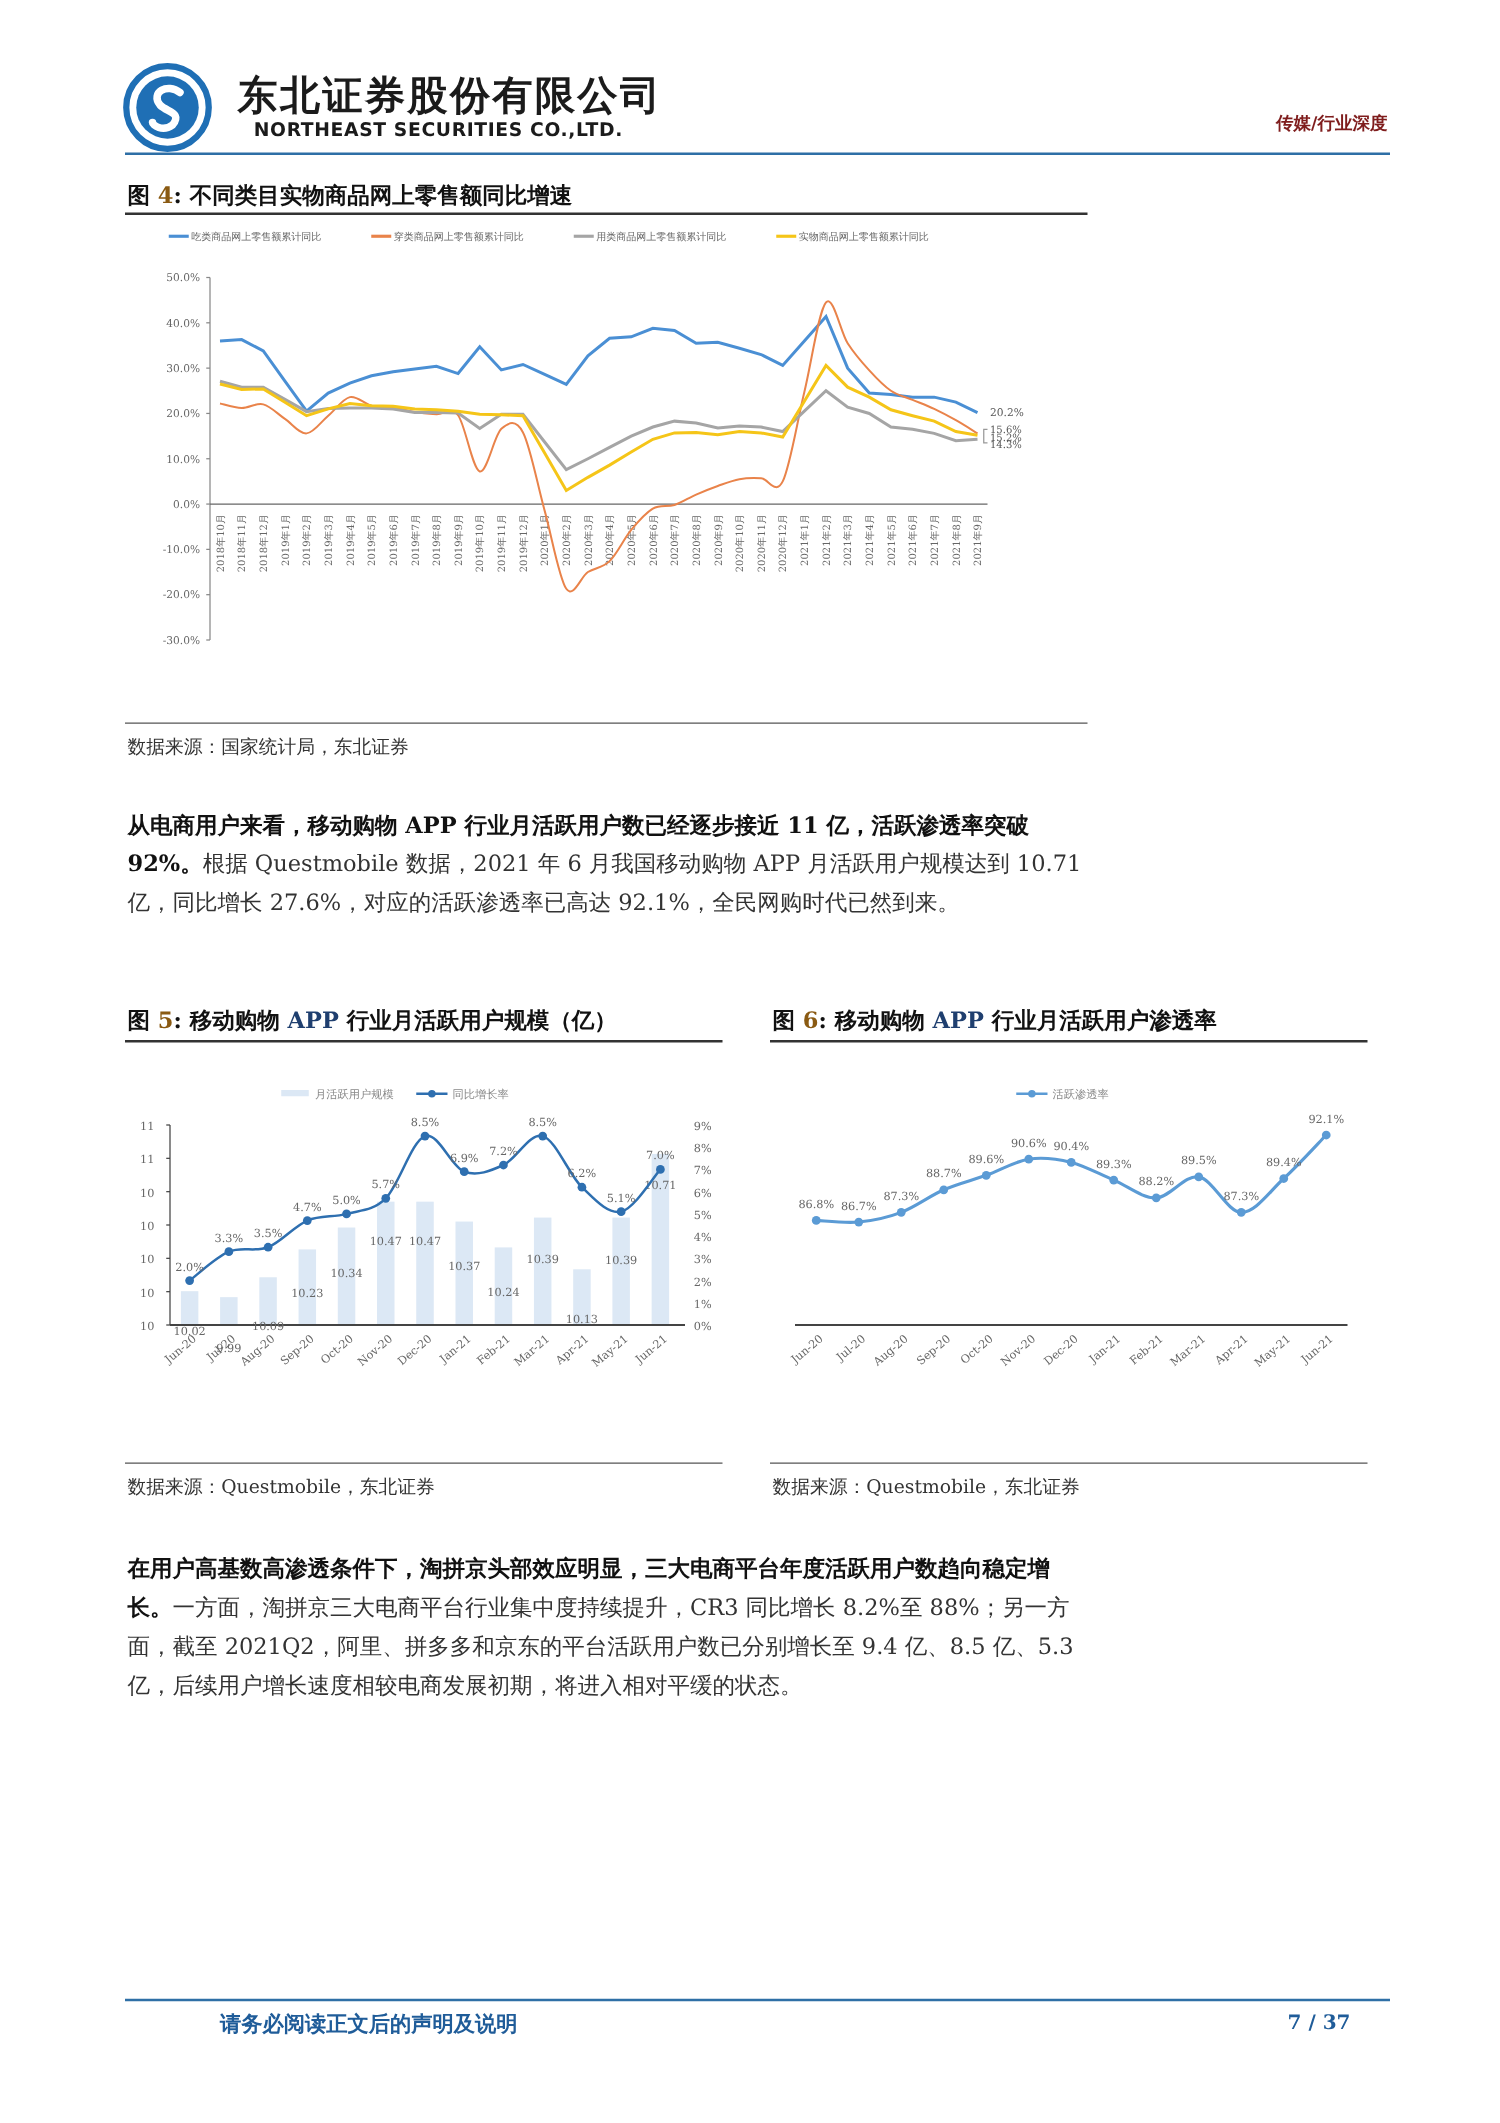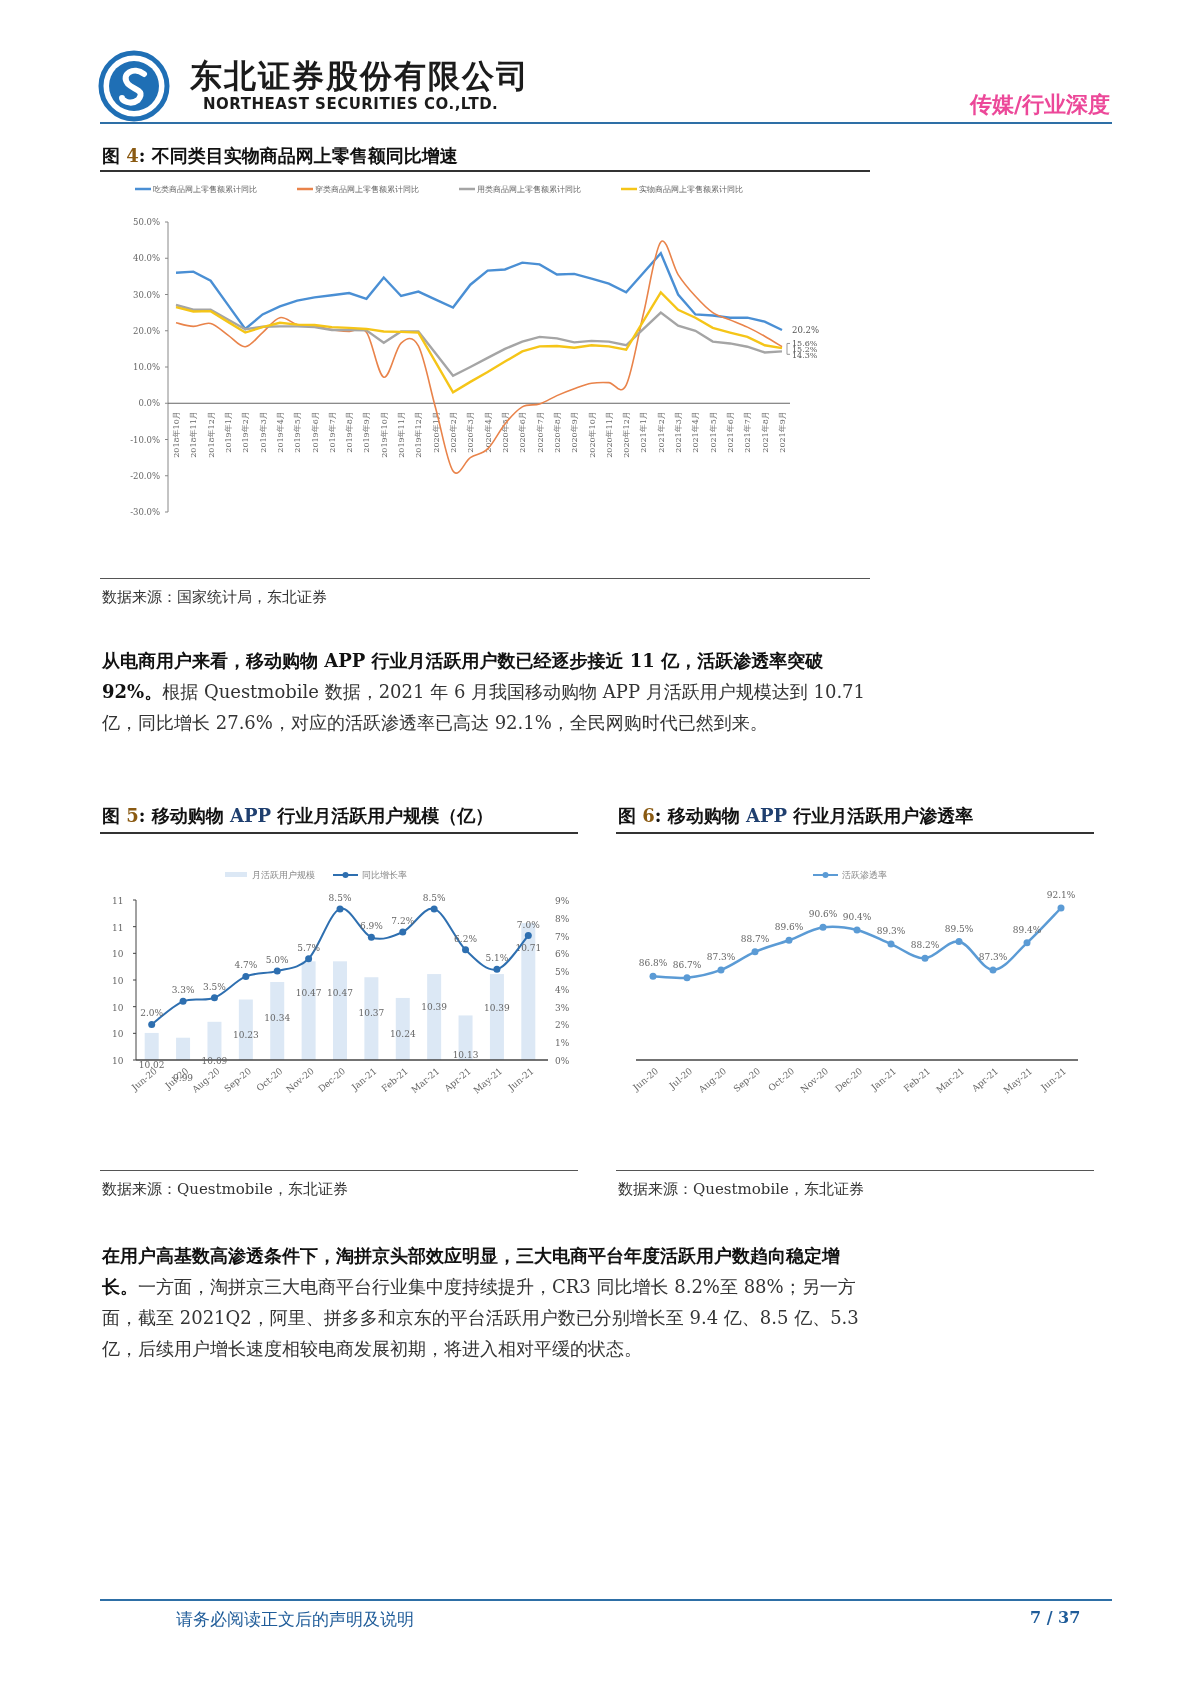--- a/index.html
+++ b/index.html
@@ -1,31 +1,31 @@
 <!DOCTYPE html>
 <html><head>
 <meta charset="utf-8">
 <style>
   html,body{margin:0;padding:0;background:#fff;}
   body{width:1200px;height:1698px;position:relative;overflow:hidden;font-family:"DejaVu Serif","Liberation Serif",serif;color:#222;}
   .abs{position:absolute;}
   .hdr-rule{left:100px;top:122px;width:1012px;height:2px;background:#2e6fa6;}
   .logo-cn{left:190px;top:55px;font-family:"DejaVu Sans","Liberation Sans",sans-serif;font-weight:bold;font-size:32px;color:#1b1b1b;letter-spacing:2px;}
   .logo-en{left:203px;top:95px;font-family:"DejaVu Sans","Liberation Sans",sans-serif;font-weight:bold;font-size:15px;color:#1b1b1b;letter-spacing:0.5px;}
-  .section-tag{right:90px;top:90px;font-family:"DejaVu Serif","Liberation Serif",serif;font-weight:bold;font-size:22px;color:#ec4899;}
+  .section-tag{right:90px;top:90px;font-family:"DejaVu Serif","Liberation Serif",serif;font-weight:bold;font-size:14px;color:#7f1d1d;}
   .fig-title{font-weight:bold;font-size:18px;color:#111;white-space:nowrap;text-align:center;}
   .fig-title .num{color:#8a5a12;}
   .fig-title .app{color:#1f3f6f;}
   .fig-rule{height:2px;background:#333;}
   .rule-thin{height:1px;background:#555;}
   .source{font-size:15px;color:#333;white-space:nowrap;}
   .para{left:102px;width:770px;font-size:18px;line-height:31px;color:#333;}
   .para b{color:#111;}
   .foot-rule{left:100px;top:1599px;width:1012px;height:2px;background:#2e6fa6;}
-  .foot-left{left:176px;top:1608px;font-weight:normal;font-size:17px;color:#1f5c99;}
+  .foot-left{left:176px;top:1608px;font-weight:bold;font-size:17px;color:#1f5c99;}
   .foot-right{left:1030px;top:1608px;font-weight:bold;font-size:16px;color:#1f5c99;}
   svg text{font-family:"DejaVu Serif","Liberation Serif",serif;}
 </style>
 </head>
 <body>
 
 <div class="abs" style="left:98px;top:50px;width:72px;height:72px;">
   <svg width="72" height="72" viewBox="0 0 72 72">
     <circle cx="36" cy="36" r="33" fill="none" stroke="#1f6fb5" stroke-width="5"></circle>
     <circle cx="36" cy="36" r="25" fill="#1f6fb5"></circle>

